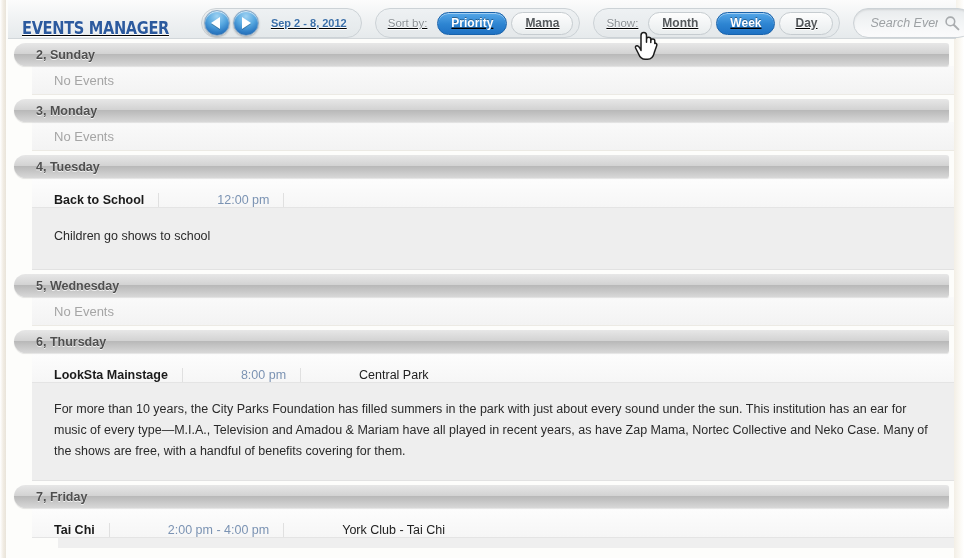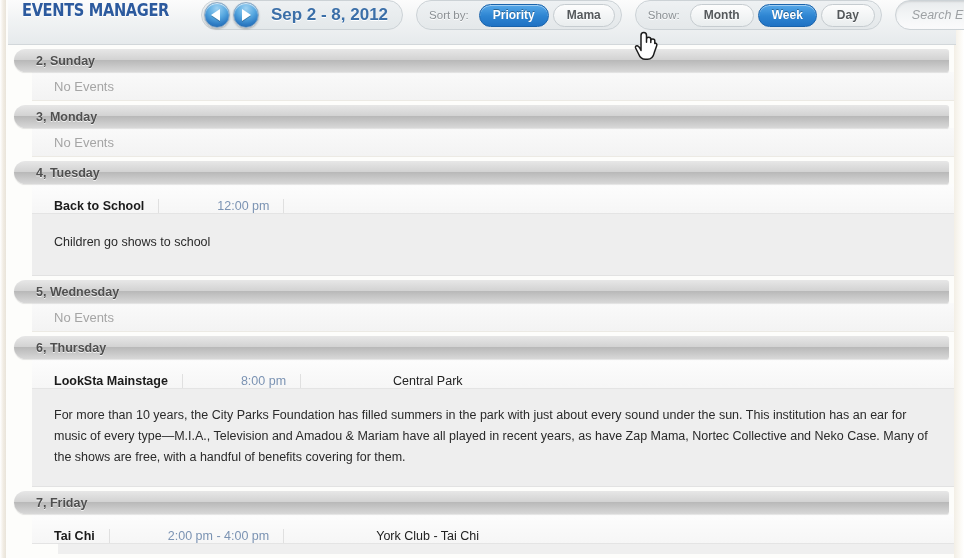--- a/index.html
+++ b/index.html
@@ -37,28 +37,29 @@
     position: absolute;
     top: 0; right: 0;
     width: 10px; height: 558px;
     background: linear-gradient(to left, #ffffff 0%, #fbf9f4 40%, #f3efe6 100%);
     z-index: 5;
   }
 
   
   .toolbar {
     position: relative;
-    height: 45px;
+    height: 39px;
     margin: 0 8px 0 8px;
     background: linear-gradient(to bottom, #fcfcfc 0%, #f1f3f4 45%, #e6eaec 100%);
     border-bottom: 1px solid #d2d7da;
     display: flex;
-    align-items: flex-start;
+    align-items: flex-end;
     padding: 0 8px 0 14px;
     z-index: 10;
+    text-decoration: underline;
   }
 
   .brand {
     font-family: "DejaVu Sans", sans-serif;
     font-weight: bold;
     font-size: 17px;
     letter-spacing: -0.4px;
     color: #2c5a9e;
     text-shadow: 0 1px 0 #ffffff;
     transform: scaleX(0.86);
@@ -97,21 +98,21 @@
   .nav-btn .tri {
     width: 0; height: 0;
     border-top: 6px solid transparent;
     border-bottom: 6px solid transparent;
     filter: drop-shadow(0 1px 0 rgba(0,0,0,.25));
   }
   .nav-btn.prev .tri { border-right: 9px solid #ffffff; margin-right: 2px; }
   .nav-btn.next .tri { border-left: 9px solid #ffffff; margin-left: 2px; }
 
   .date-label {
-    font-size: 17px;
+    font-size: 11px;
     font-weight: bold;
     color: #3b6fa8;
     text-shadow: 0 1px 0 #ffffff;
     padding-left: 9px;
     white-space: nowrap;
   }
 
   
   .seg-group {
     display: flex;
@@ -253,21 +254,20 @@
     color: #1b1b1b;
     padding-left: 22px;
     border-right: 1px solid #e0e0e0;
   }
   .cell-time {
     color: #7b93b3;
     border-right: 1px solid #e0e0e0;
   }
   .cell-loc {
     color: #222222;
-    margin-left: 34px;
   }
 
   .event-desc {
     background: #eeeeee;
     padding: 16px 22px 18px 22px;
     font-size: 12.5px;
     line-height: 21px;
     color: #2a2a2a;
     border-bottom: 1px solid #e2e2e2;
   }

